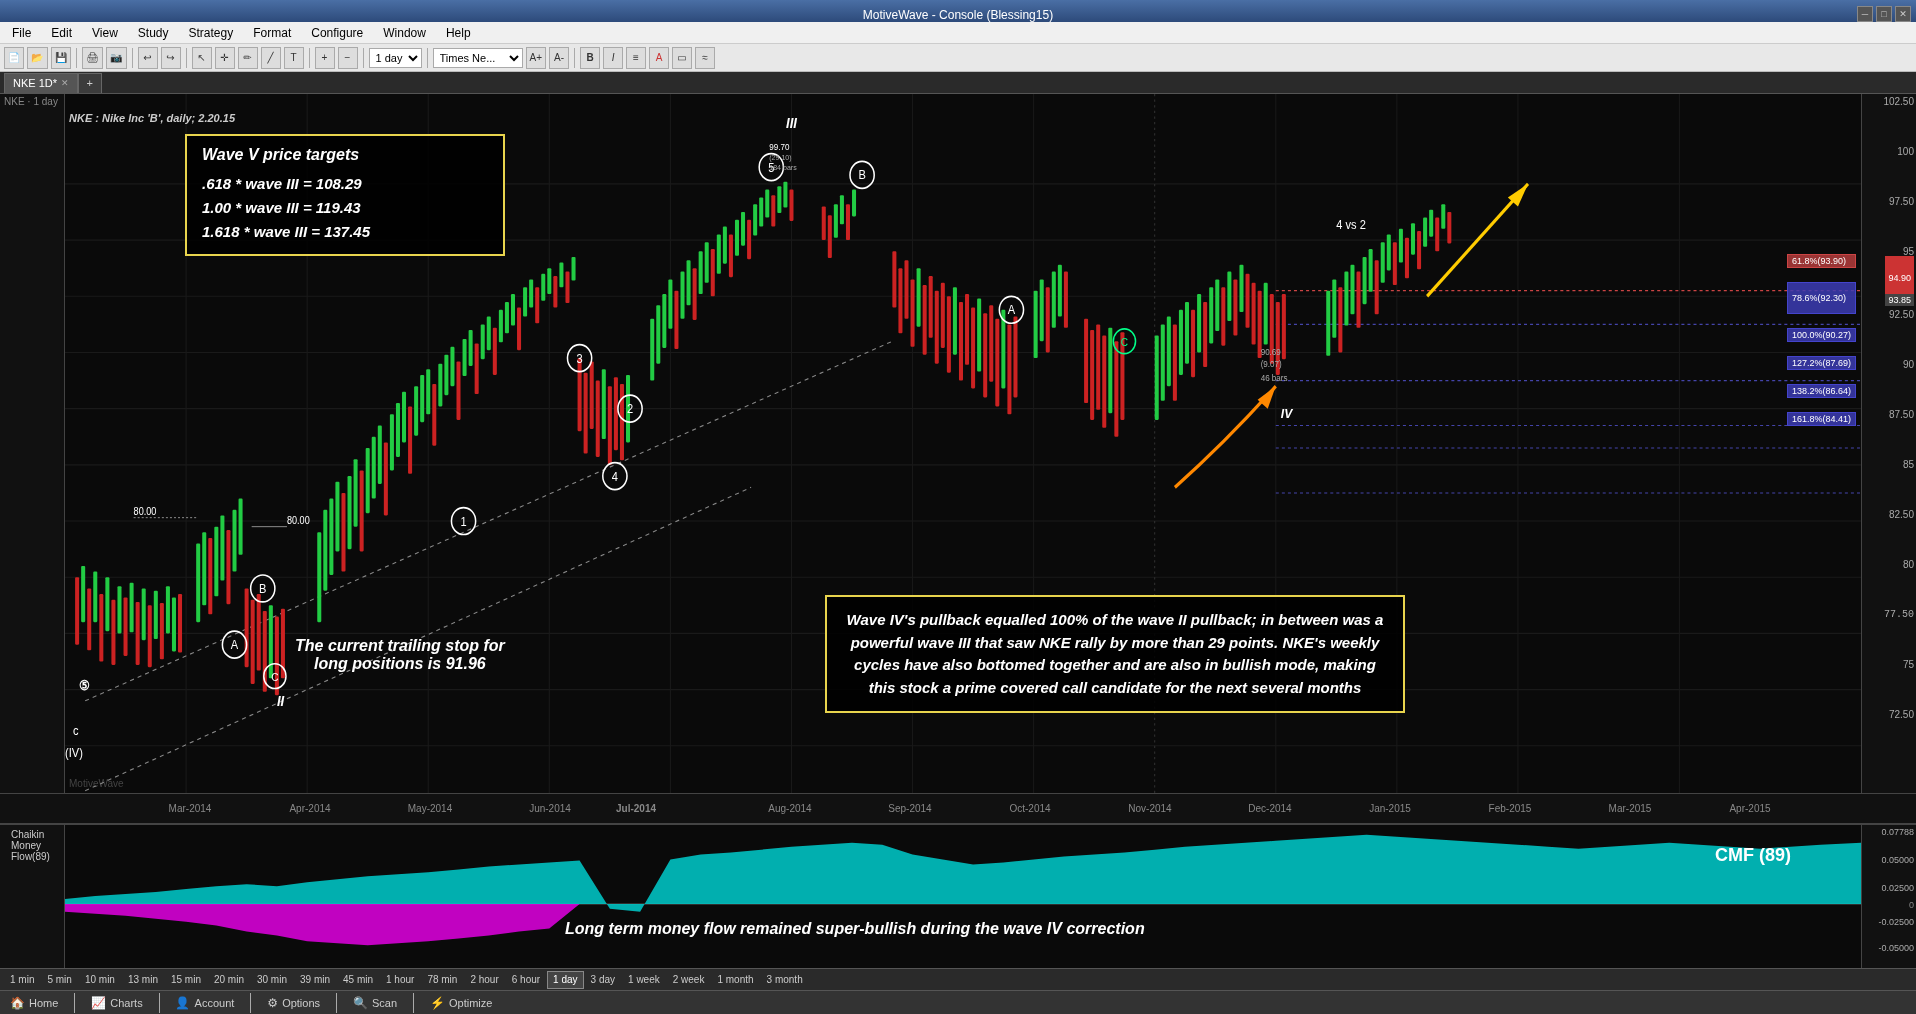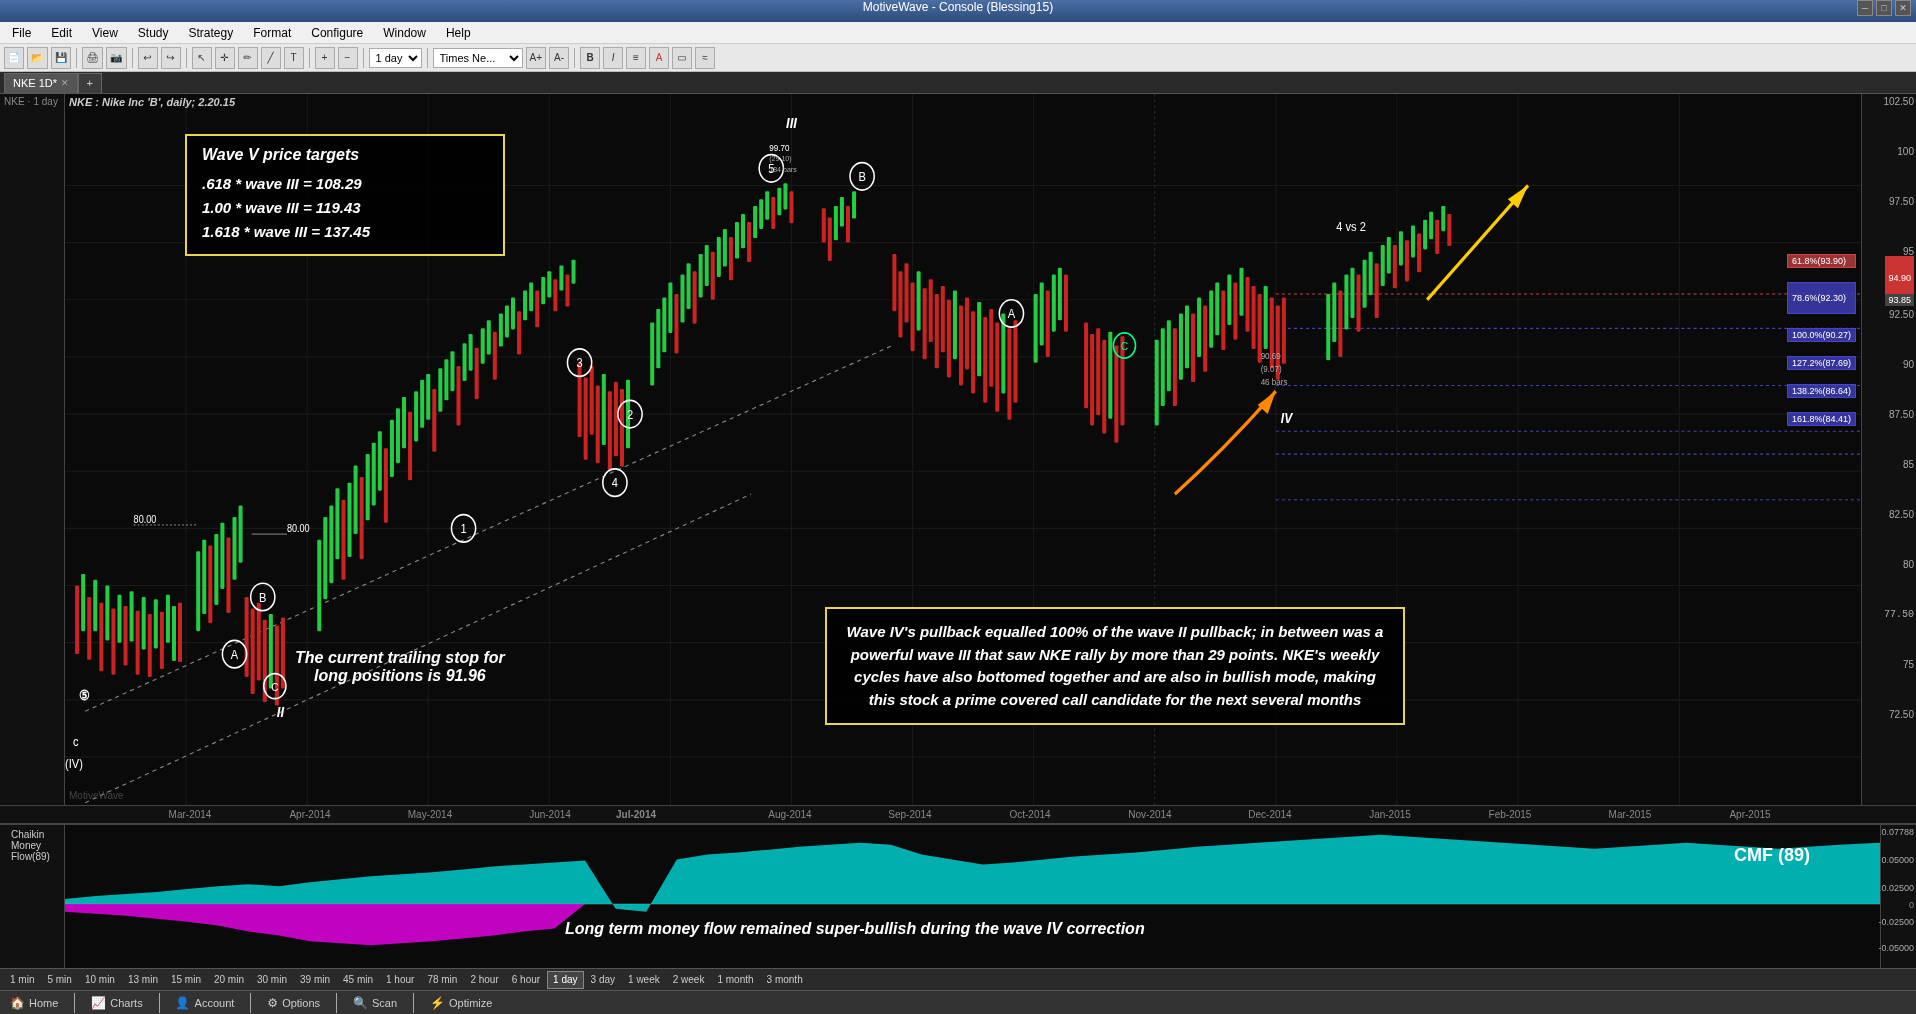--- a/index.html
+++ b/index.html
@@ -10,21 +10,21 @@
       font-family: 'Arial', sans-serif;
       overflow: hidden;
       color: #ccc;
     }
 
     
     #title-bar {
       background: linear-gradient(to bottom, #4a6fa5, #2d4a7a);
       height: 22px;
       display: flex;
-      align-items: flex-start;
+      align-items: flex-end;
       justify-content: center;
       color: white;
       font-size: 12px;
       position: relative;
     }
     #title-bar .window-controls {
       position: absolute;
       right: 5px;
       display: flex;
       gap: 3px;
@@ -146,21 +146,21 @@
       background: #111;
       border-left: 1px solid #444;
       font-size: 10px;
       color: #aaa;
       position: relative;
     }
 
     
     .chart-info {
       position: absolute;
-      top: 2px;
+      top: 18px;
       left: 4px;
       color: #ccc;
       font-size: 11px;
       font-weight: bold;
       z-index: 10;
     }
 
     
     .wave-targets-box {
       position: absolute;
@@ -254,21 +254,21 @@
       font-size: 10px;
       color: #aaa;
       padding-top: 2px;
     }
     #cmf-main {
       flex: 1;
       position: relative;
       overflow: hidden;
     }
     #cmf-right {
-      width: 36px;
+      width: 55px;
       background: #111;
       border-left: 1px solid #444;
       font-size: 10px;
       color: #aaa;
     }
     .cmf-label-right {
       position: absolute;
       right: 70px;
       top: 20px;
       color: white;
@@ -792,21 +792,21 @@
       <div style="position:absolute; top:315px; right:2px; font-size:10px; color:#aaa;">87.50</div>
       <div style="position:absolute; top:365px; right:2px; font-size:10px; color:#aaa;">85</div>
       <div style="position:absolute; top:415px; right:2px; font-size:10px; color:#aaa;">82.50</div>
       <div style="position:absolute; top:465px; right:2px; font-size:10px; color:#aaa;">80</div>
       <div style="position:absolute; top:515px; right:2px; font-size:10px; color:#aaa;font-family:Liberation Mono, monospace;">77.50</div>
       <div style="position:absolute; top:565px; right:2px; font-size:10px; color:#aaa;">75</div>
       <div style="position:absolute; top:615px; right:2px; font-size:10px; color:#aaa;">72.50</div>
     </div>
   </div>
 
-  <div id="time-axis" style="position:relative; height:18px; background:#111; border-top:1px solid #444; overflow:hidden;">
+  <div id="time-axis" style="position:relative; height:30px; background:#111; border-top:1px solid #444; overflow:hidden;">
     <span class="time-label" style="left: 190px;">Mar-2014</span>
     <span class="time-label" style="left: 310px;">Apr-2014</span>
     <span class="time-label" style="left: 430px;">May-2014</span>
     <span class="time-label" style="left: 550px;">Jun-2014</span>
     <span class="time-label" style="left: 636px; font-weight: bold;">Jul-2014</span>
     <span class="time-label" style="left: 790px;">Aug-2014</span>
     <span class="time-label" style="left: 910px;">Sep-2014</span>
     <span class="time-label" style="left: 1030px;">Oct-2014</span>
     <span class="time-label" style="left: 1150px;">Nov-2014</span>
     <span class="time-label" style="left: 1270px;">Dec-2014</span>

